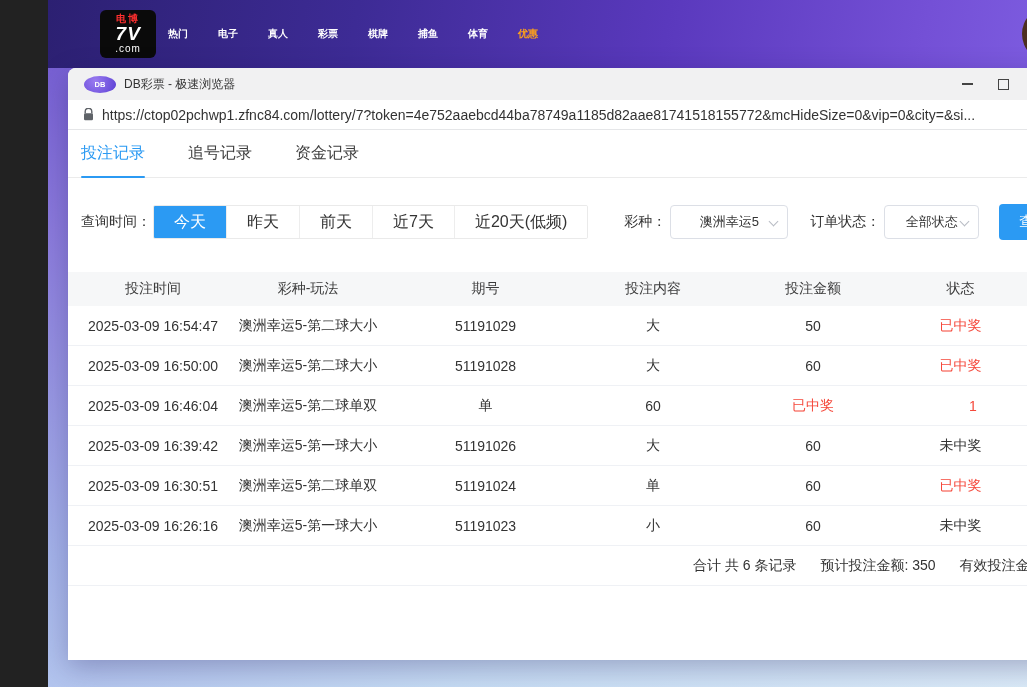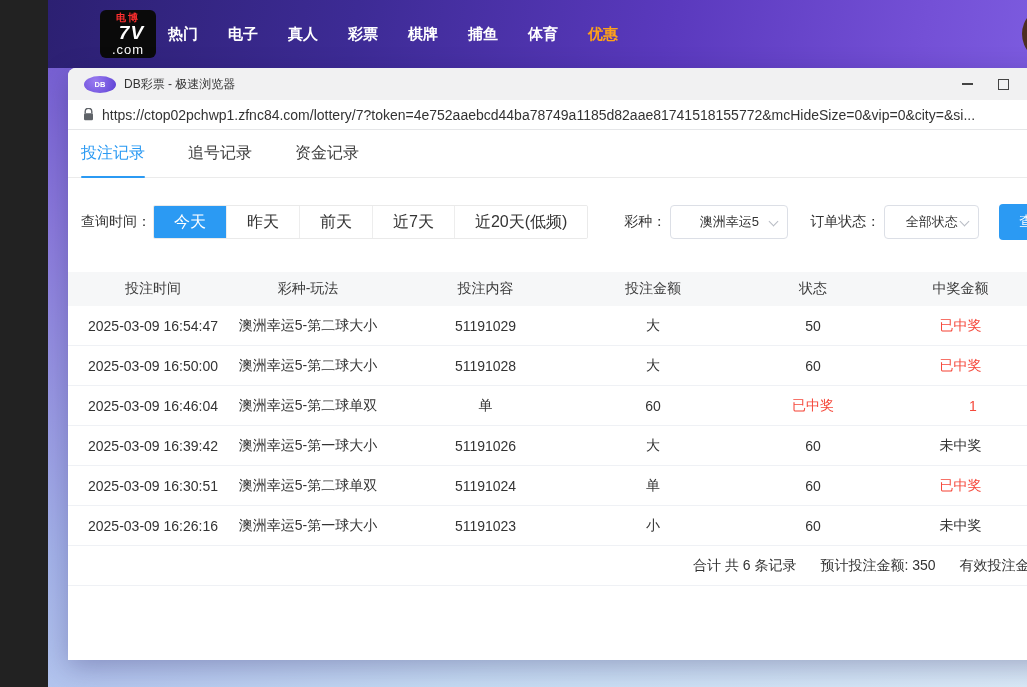--- a/index.html
+++ b/index.html
@@ -10,23 +10,23 @@
 
   
   .topbar { position:absolute; top:0; left:0; width:100%; height:68px; display:flex; align-items:center;
     padding-left:52px;
     background:linear-gradient(100deg,#2c2072 0%,#3d2b95 30%,#5a39bd 60%,#7450d6 85%,#7f5fe2 100%); }
   .logo { width:56px; height:48px; background:#0a0a0a; border-radius:6px; display:flex; flex-direction:column;
     align-items:center; justify-content:center; line-height:1; cursor:pointer; }
   .logo-tag { color:#ff2f2f; font-size:10px; font-weight:bold; letter-spacing:2px; }
   .logo-brand { display:flex; flex-direction:column; align-items:flex-end; }
   .logo-brand i { font-style:italic; font-weight:bold; color:#fff; font-size:19px; letter-spacing:1px; }
-  .logo-brand em { font-style:normal; color:#fff; font-size:13px; margin-top:1px; letter-spacing:1px; }
+  .logo-brand em { font-style:normal; color:#fff; font-size:10px; margin-top:1px; letter-spacing:1px; }
   .nav { display:flex; gap:30px; margin-left:12px; }
-  .nav-item { color:#fff; font-size:15px; font-weight:bold; text-decoration:none; cursor:pointer; white-space:nowrap; }
+  .nav-item { color:#fff; font-size:10px; font-weight:bold; text-decoration:none; cursor:pointer; white-space:nowrap; }
   .nav-item.hl { color:var(--nav-gold,#ffa219); }
   .avatar { position:absolute; right:-3px; top:6px; width:56px; height:56px; border-radius:50%; overflow:hidden; cursor:pointer;
     background:
       radial-gradient(circle at 78% 22%, #f79ad3 0 13%, transparent 14%),
       radial-gradient(circle at 50% 112%, #8a5a3c 0 28%, transparent 29%),
       radial-gradient(circle at 50% 56%, #f6c9a2 0 40%, transparent 41%),
       radial-gradient(circle at 50% 50%, #4d2e22 0 72%, #3a2016 100%); }
   .avatar::before { content:''; position:absolute; left:19px; top:27px; width:5px; height:5px; border-radius:50%;
     background:#32201a; box-shadow:14px 0 0 #32201a; }
   .avatar::after { content:''; position:absolute; left:14px; top:35px; width:8px; height:4px; border-radius:50%;
@@ -157,20 +157,21 @@
           <span>全部状态</span>
           <span class="chev"></span>
         </div>
         <button class="search-btn">查询</button>
       </div>
 
       <div class="table">
         <div class="trow thead">
             <div class="c0">投注时间</div>
             <div class="c1">彩种-玩法</div>
+            <div class="c2">期号</div>
             <div class="c3">投注内容</div>
             <div class="c4">投注金额</div>
             <div class="c5">状态</div>
             <div class="c6">中奖金额</div>
           </div>
         <div>
             <div class="trow">
               <div class="c0">2025-03-09 16:54:47</div>
               <div class="c1">澳洲幸运5-第二球大小</div>
               <div class="c2">51191029</div>

